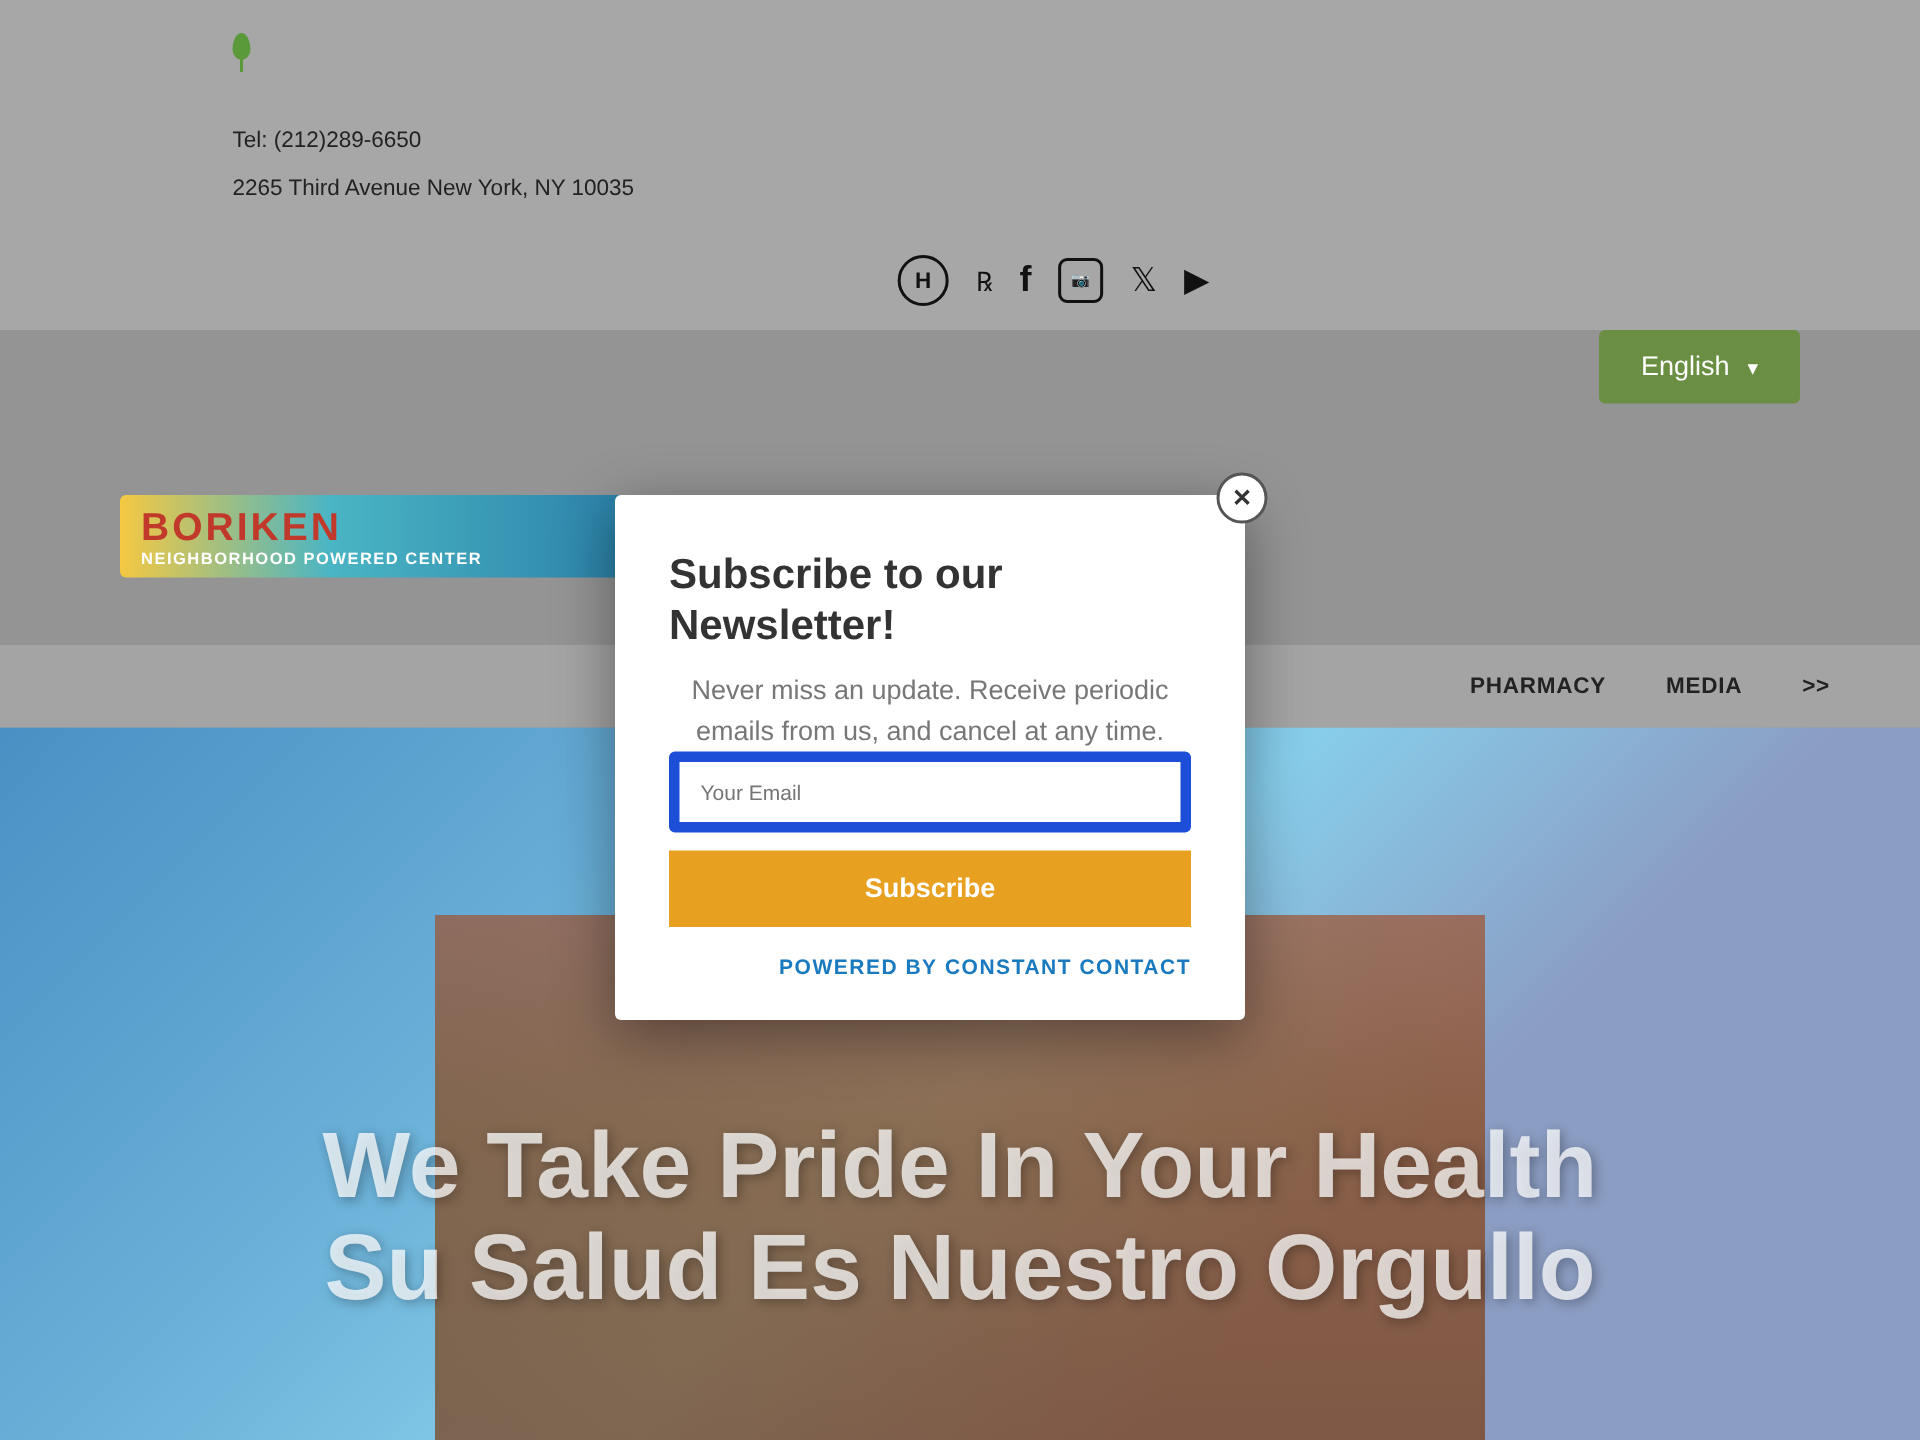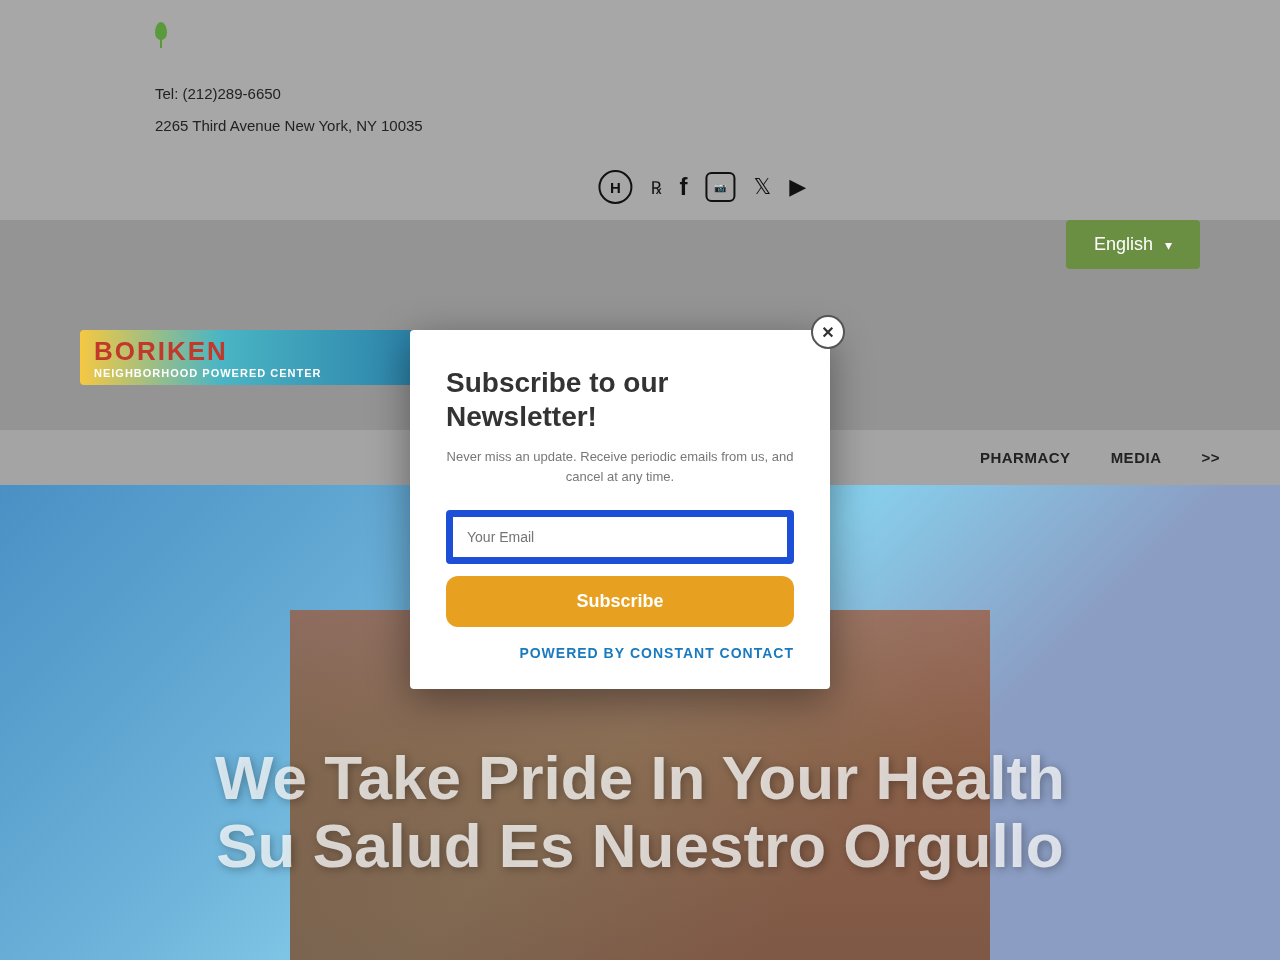--- a/index.html
+++ b/index.html
@@ -213,44 +213,43 @@
 
     .modal-title {
       font-size: 28px;
       font-weight: bold;
       color: #333;
       line-height: 1.2;
       margin-bottom: 14px;
     }
 
     .modal-subtitle {
-      font-size: 13px;
+      font-size: 18px;
       color: #777;
       text-align: center;
-      margin-bottom: 24px;
       line-height: 1.5;
     }
 
     .email-input {
       width: 100%;
       border: 7px solid #1d4ed8;
       border-radius: 4px;
       padding: 12px 14px;
       font-size: 14px;
       color: #999;
       margin-bottom: 12px;
       outline: none;
     }
 
     .subscribe-btn {
       width: 100%;
       background: #e8a020;
       color: white;
       border: none;
-      border-radius: 12px;
+      border-radius: 0;
       padding: 15px;
       font-size: 18px;
       font-weight: bold;
       cursor: pointer;
       margin-bottom: 18px;
     }
 
     .powered-by {
       text-align: right;
       font-size: 14px;

